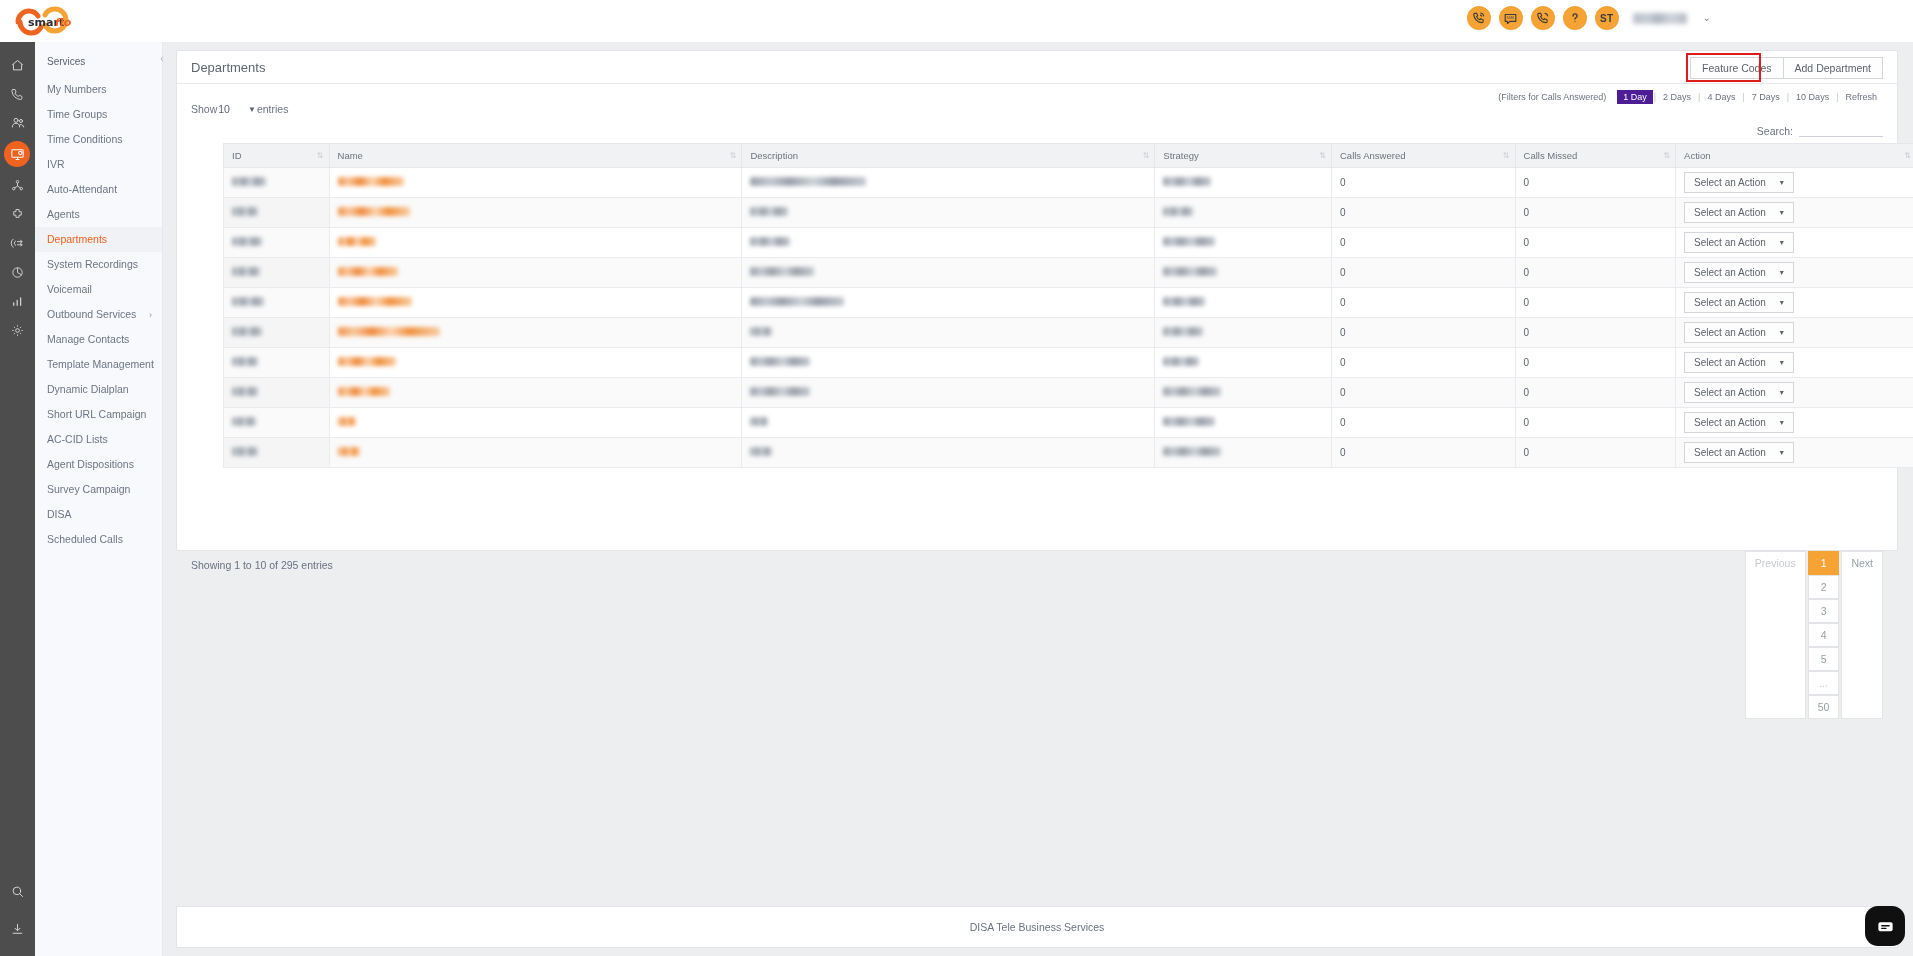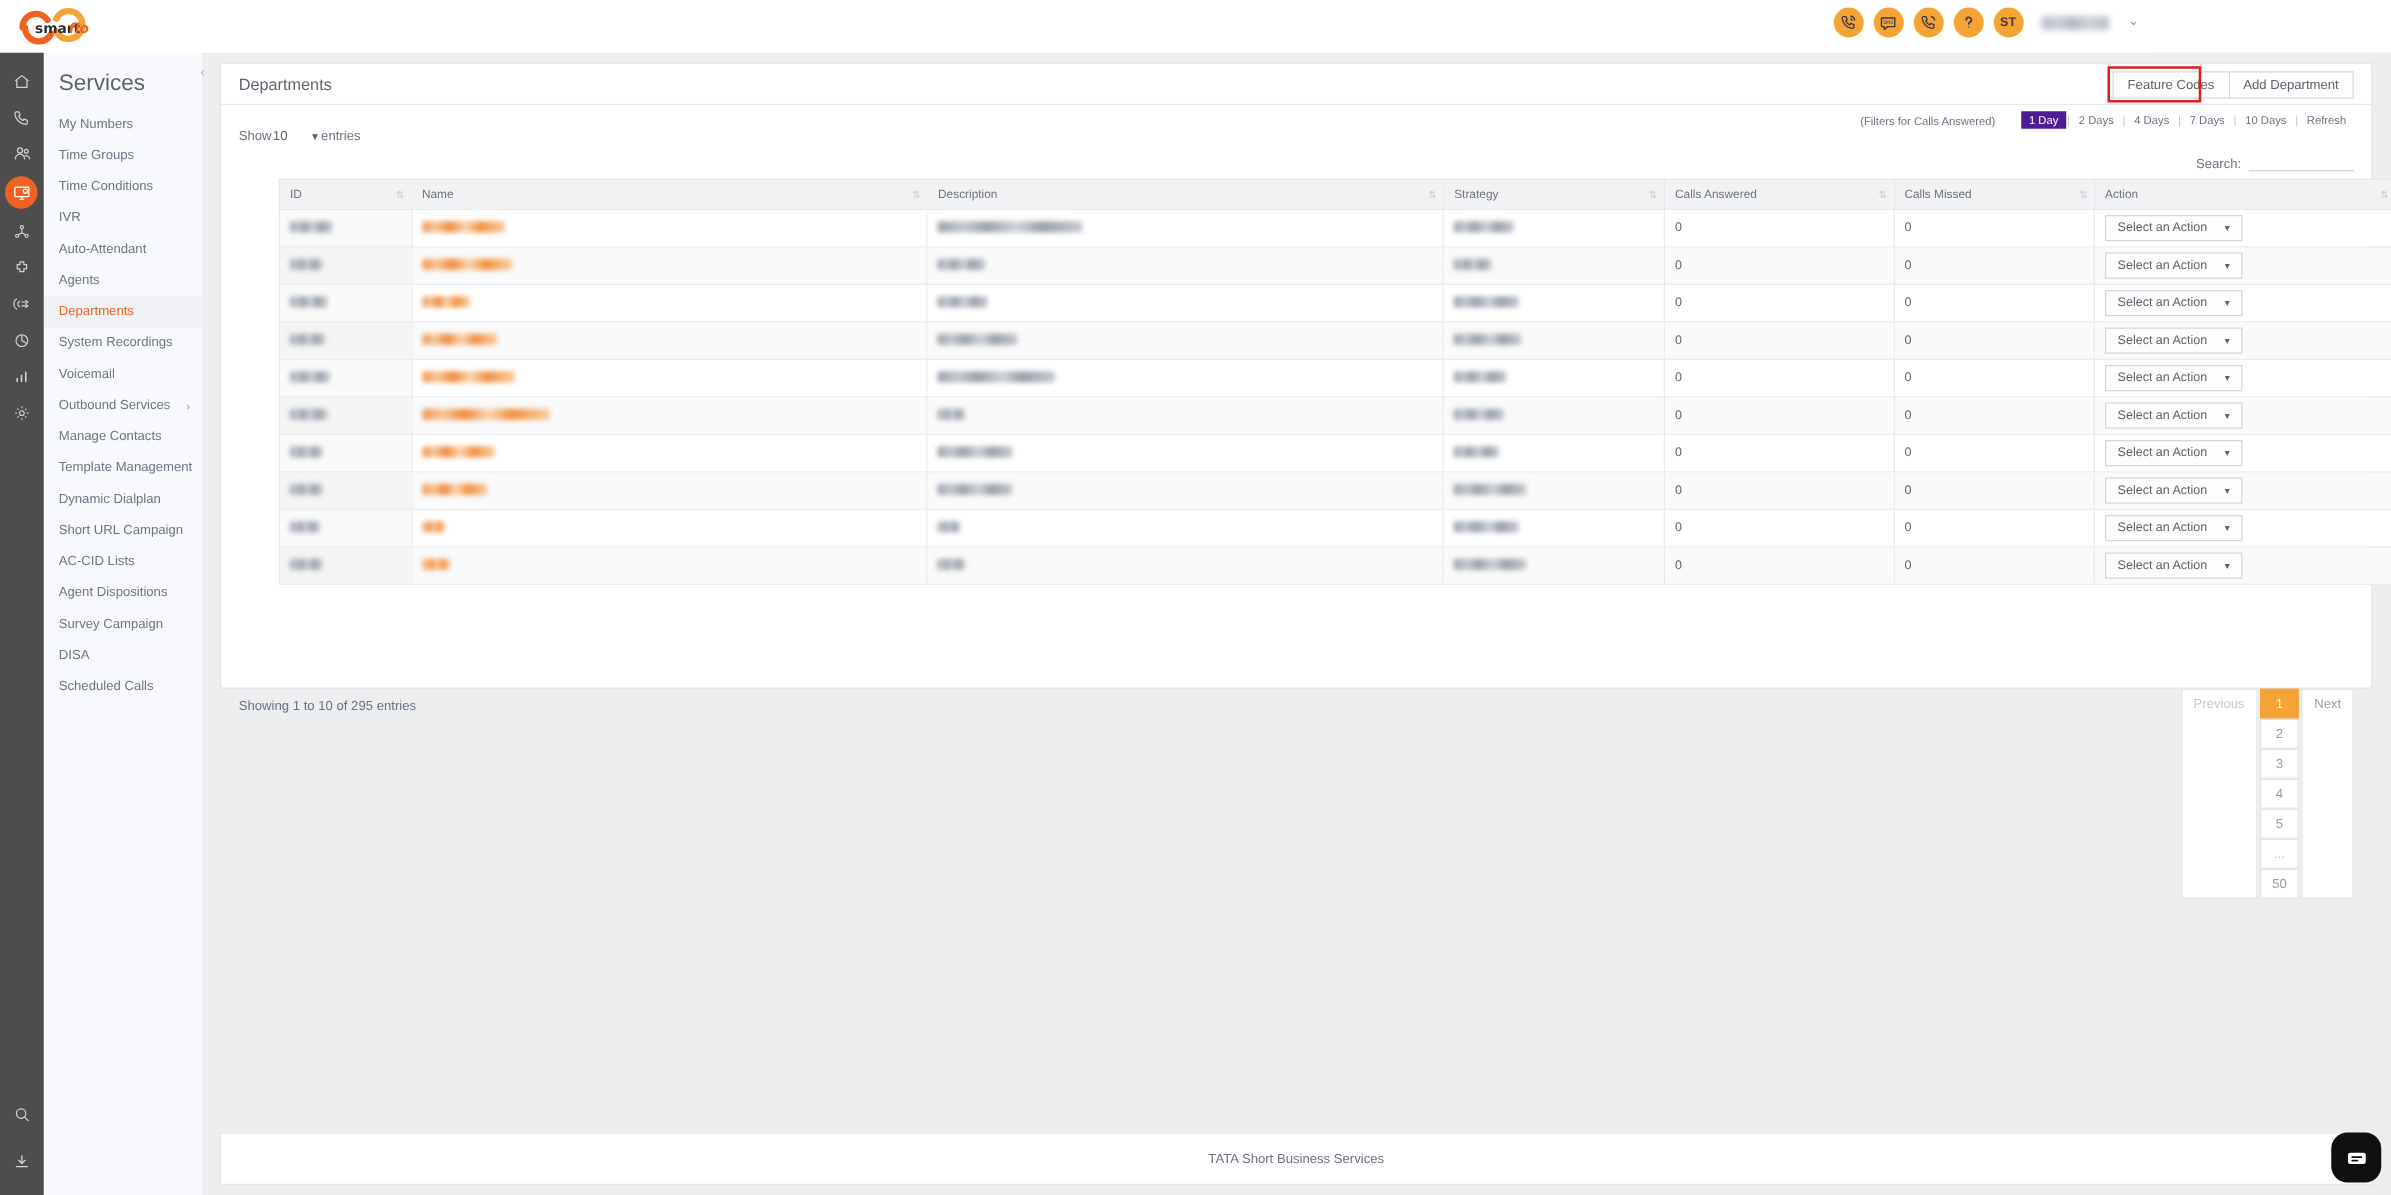--- a/index.html
+++ b/index.html
@@ -65,21 +65,21 @@
     position: absolute; bottom: 14px; left: 0; width: 35px;
     display: flex; flex-direction: column; align-items: center; gap: 12px;
   }
 
   
   .sidebar {
     position: absolute; left: 35px; top: 42px; width: 128px; height: 914px;
     background: #f8f9fc; border-right: 1px solid #e6e8ee; z-index: 25;
   }
   .sidebar-title {
-    font-size: 18px; color: #5c6370; padding: 14px 0 10px 12px; font-weight: normal;
+    font-size: 10px; color: #5c6370; padding: 14px 0 10px 12px; font-weight: normal;
   }
   .side-item {
     font-size: 10.5px; color: #6d7584; padding: 6px 0 6px 12px;
     cursor: pointer; line-height: 13px; position: relative;
   }
   .side-item.active { color: #f0621f; background: #f1f2f6; }
   .side-item .caret-right {
     position: absolute; right: 10px; top: 7px; font-size: 9px; color: #8c94a3;
   }
   .collapse-handle {
@@ -109,21 +109,21 @@
   }
   .btn-default:first-child { border-right: none; }
   .btn-highlight-box {
     position: absolute; left: -4px; top: -4px; width: 75px; height: 29px;
     border: 2px solid #e01b1b; pointer-events: none;
   }
   .btn-wrap { position: relative; }
 
   .filters-row {
     position: absolute; right: 14px; top: 40px;
-    font-size: 9.5px; color: #6b7280; display: flex; align-items: center; gap: 12px;
+    font-size: 9.5px; color: #6b7280; display: flex; align-items: center; gap: 2px;
   }
   .filters-label { margin-right: 9px; font-size: 9px; color: #6b7280; }
   .filter-chip {
     padding: 2px 6px; color: #6b7280; cursor: pointer; font-size: 9px;
   }
   .filter-chip.active { background: #4c1d95; color: #ffffff; }
   .filter-sep { color: #c3c7cd; font-size: 9px; padding: 0 1px; }
 
   .show-entries {
     position: absolute; left: 14px; top: 52px;
@@ -576,21 +576,21 @@
           <div class="pg">4</div>
           <div class="pg">5</div>
           <div class="pg muted">...</div>
           <div class="pg">50</div>
         </span>
       <div class="pg">Next</div>
     </div>
   </div>
 
   <div class="footer">
-    <span>TATA Short Business Services</span>
+    <span>DISA Tele Business Services</span>
   </div>
 </div>
 
 <div class="chat-widget">
   <svg width="19" height="19" viewBox="0 0 24 24" aria-hidden="true">
     <rect x="3" y="6.5" width="18" height="11.5" rx="2.4" fill="#ffffff"></rect>
     <rect x="6.4" y="10.2" width="11" height="1.7" rx="0.85" fill="#101010"></rect>
     <rect x="6.4" y="13.6" width="7" height="1.7" rx="0.85" fill="#101010"></rect>
   </svg>
 </div>

